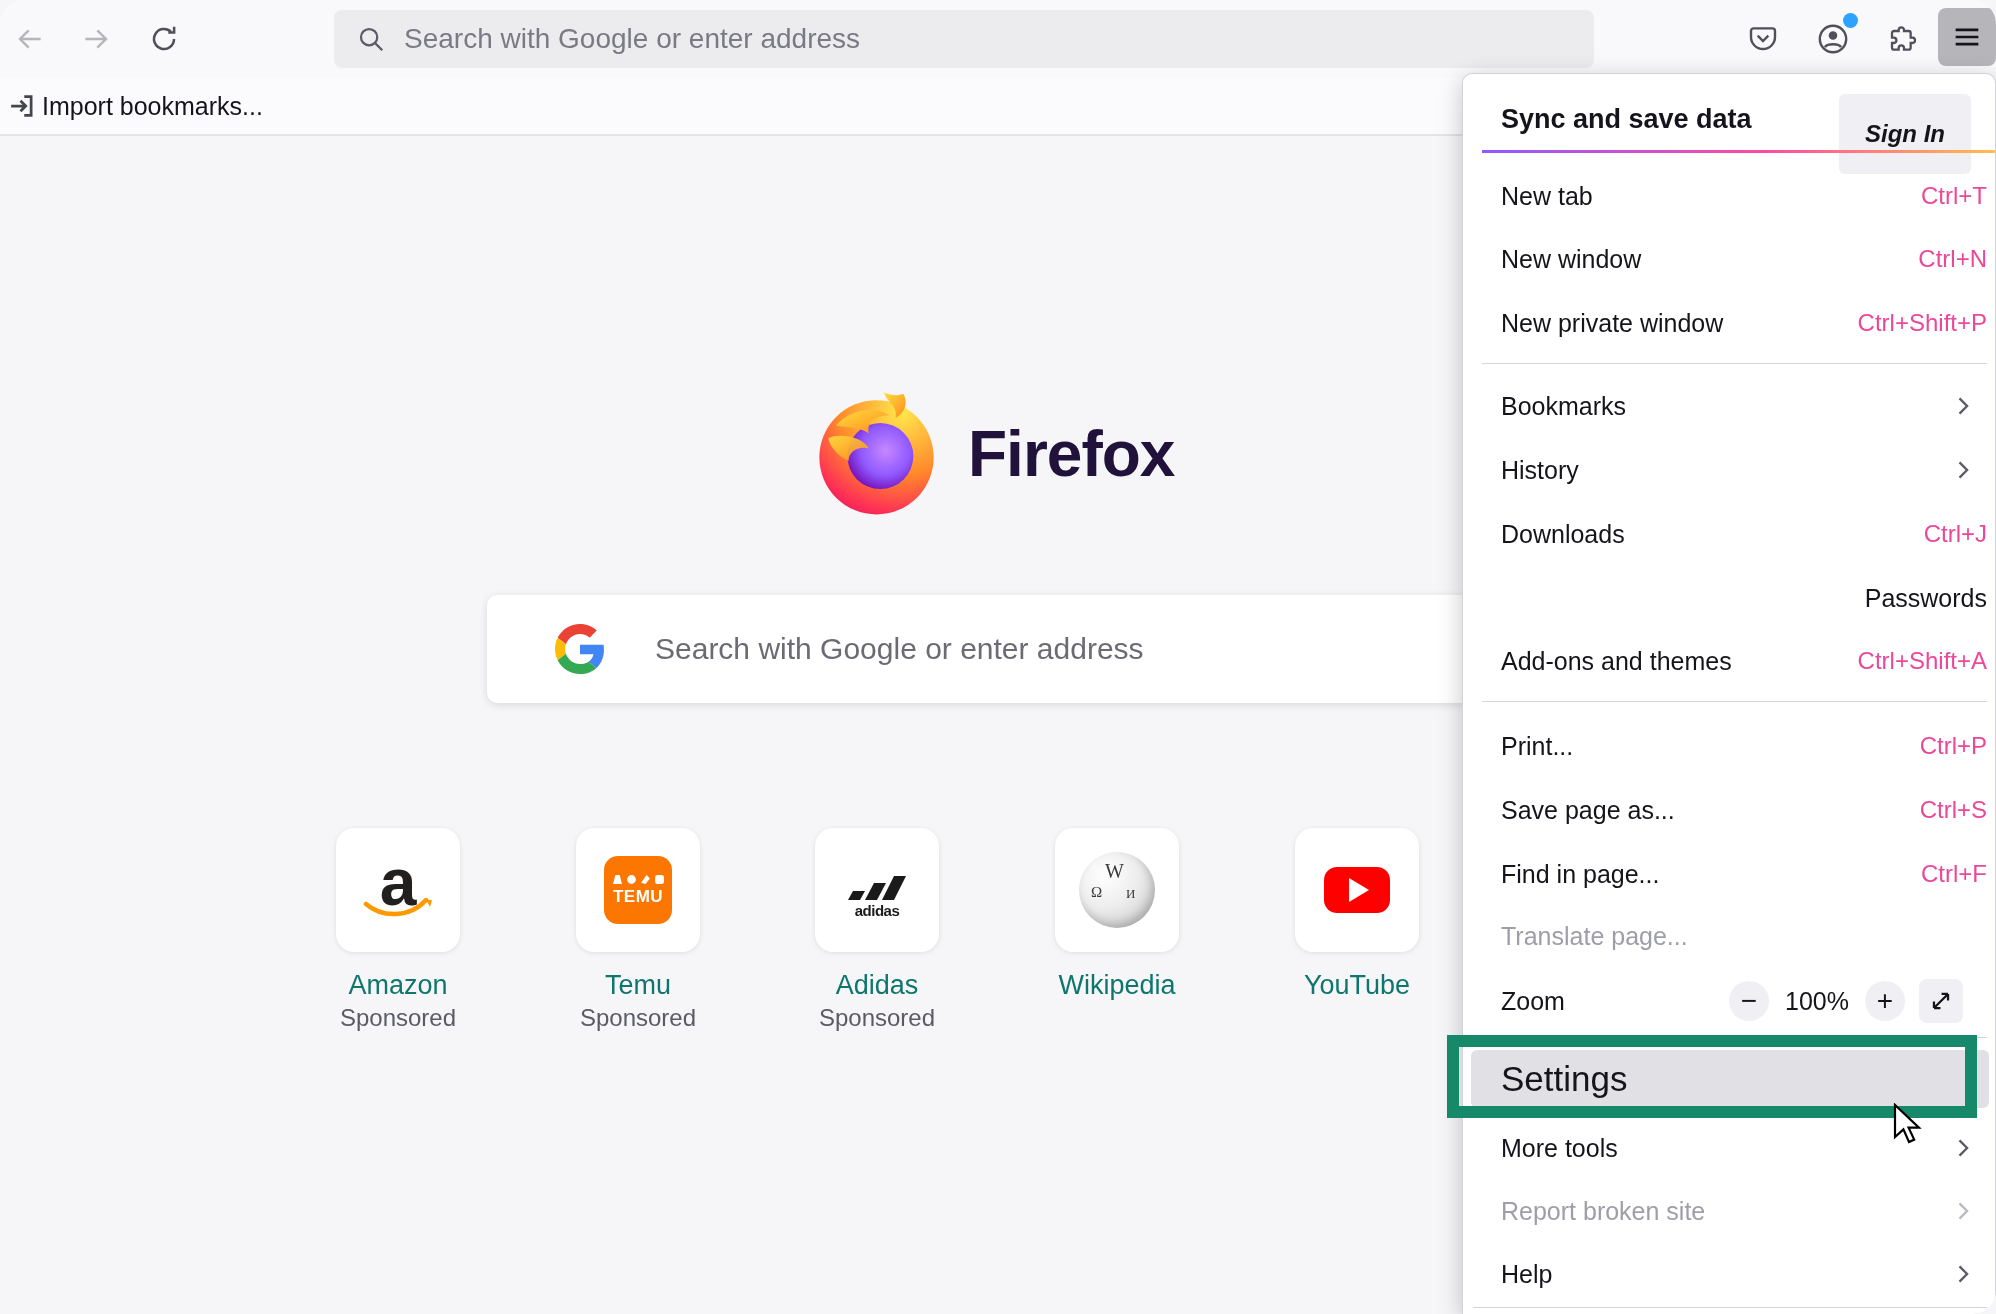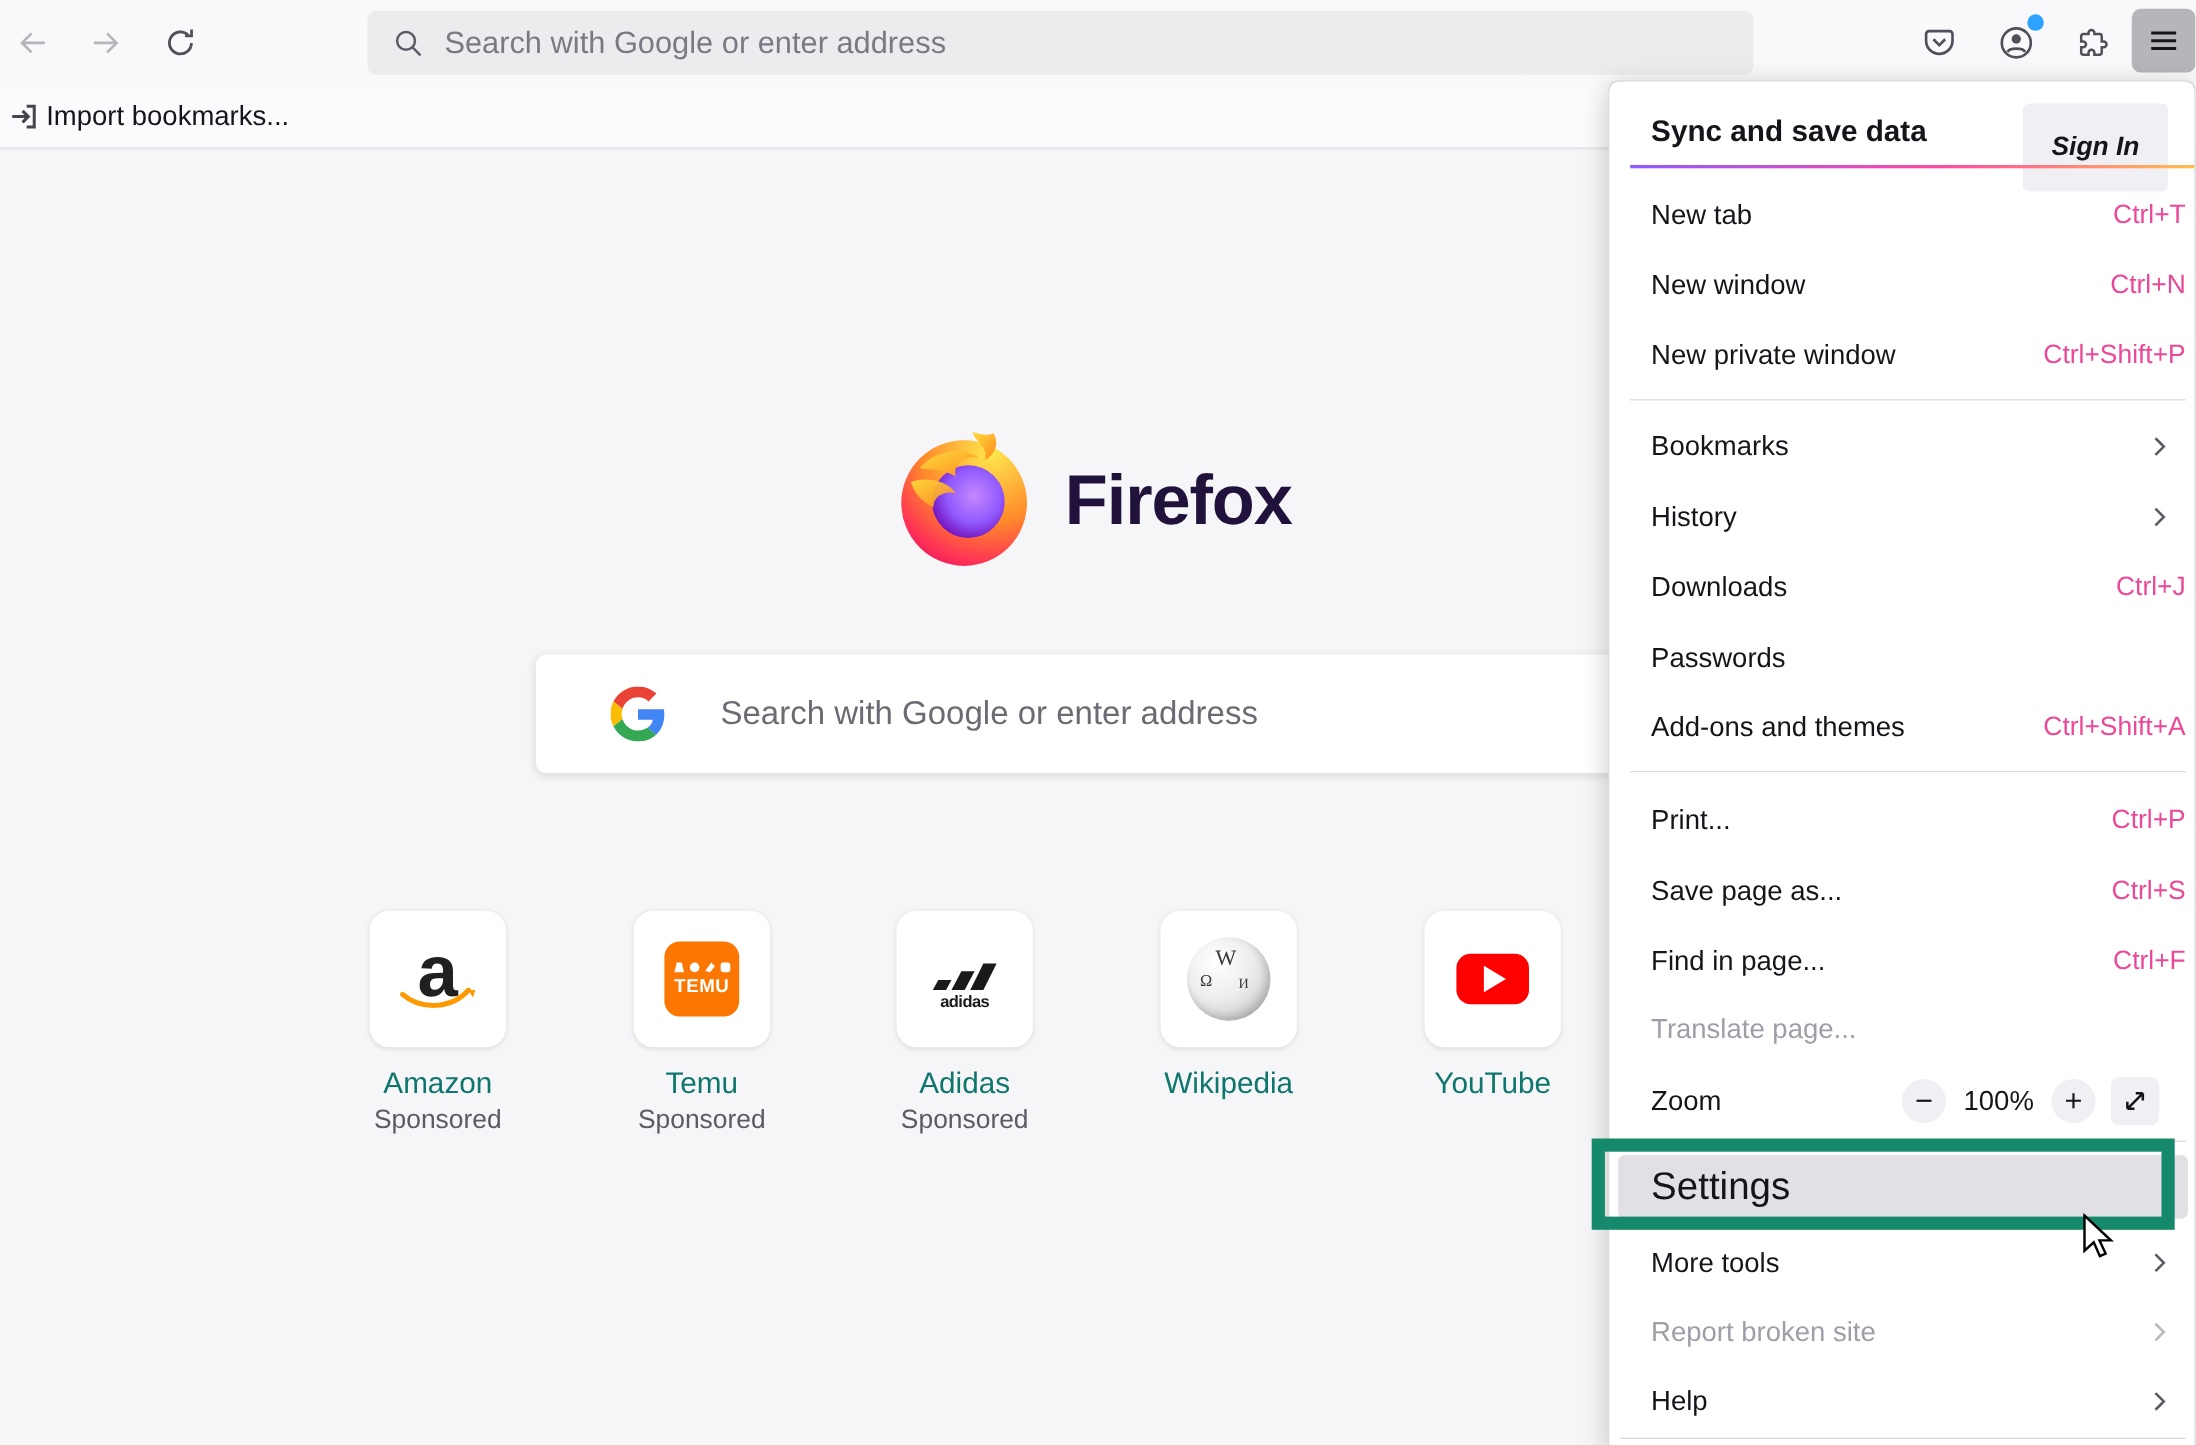--- a/index.html
+++ b/index.html
@@ -1,18 +1,18 @@
 <!DOCTYPE html>
 <html><head>
 <meta charset="utf-8">
 <style>
   html,body{margin:0;padding:0;}
   body{width:1996px;height:1314px;overflow:hidden;background:#f6f6f8;}
   .screen{position:relative;width:1996px;height:1314px;overflow:hidden;
-    font-family:"Liberation Sans",sans-serif;color:#15141a;}
+    font-family:"Liberation Sans",sans-serif;color:#15141a;border-radius:24px;}
 
   
   .toolbar{position:absolute;left:0;top:0;width:100%;height:78px;background:#f9f9fb;}
   .nav-btn{position:absolute;top:11px;width:56px;height:56px;border-radius:8px;
     display:flex;align-items:center;justify-content:center;}
   .urlbar{position:absolute;left:334px;top:10px;width:1260px;height:58px;background:#ececef;
     border-radius:8px;display:flex;align-items:center;}
   .urlbar .mag{margin-left:22px;}
   .urlbar .ph{margin-left:18px;font-size:28px;color:#7a7a85;}
   .tb-right{position:absolute;top:11px;width:56px;height:56px;display:flex;align-items:center;justify-content:center;}
@@ -293,21 +293,21 @@
       <span class="m-chev">
         <svg width="28" height="28" viewBox="0 0 24 24">
             <path d="M9 5.5l6.5 6.5L9 18.5" fill="none" stroke="#5b5b66" stroke-width="2"></path>
           </svg>
       </span>
     </div>
     <div class="m-row" style="top:431px;">
       <span>Downloads</span>
       <span class="m-short">Ctrl+J</span>
     </div>
-    <div class="m-row" style="top:495px;">
+    <div class="m-row" style="top:495px;justify-content:flex-end;">
       <span>Passwords</span>
     </div>
     <div class="m-row" style="top:558px;">
       <span>Add-ons and themes</span>
       <span class="m-short">Ctrl+Shift+A</span>
     </div>
 
     <div class="m-div" style="top:627px;"></div>
 
     <div class="m-row" style="top:643px;">

